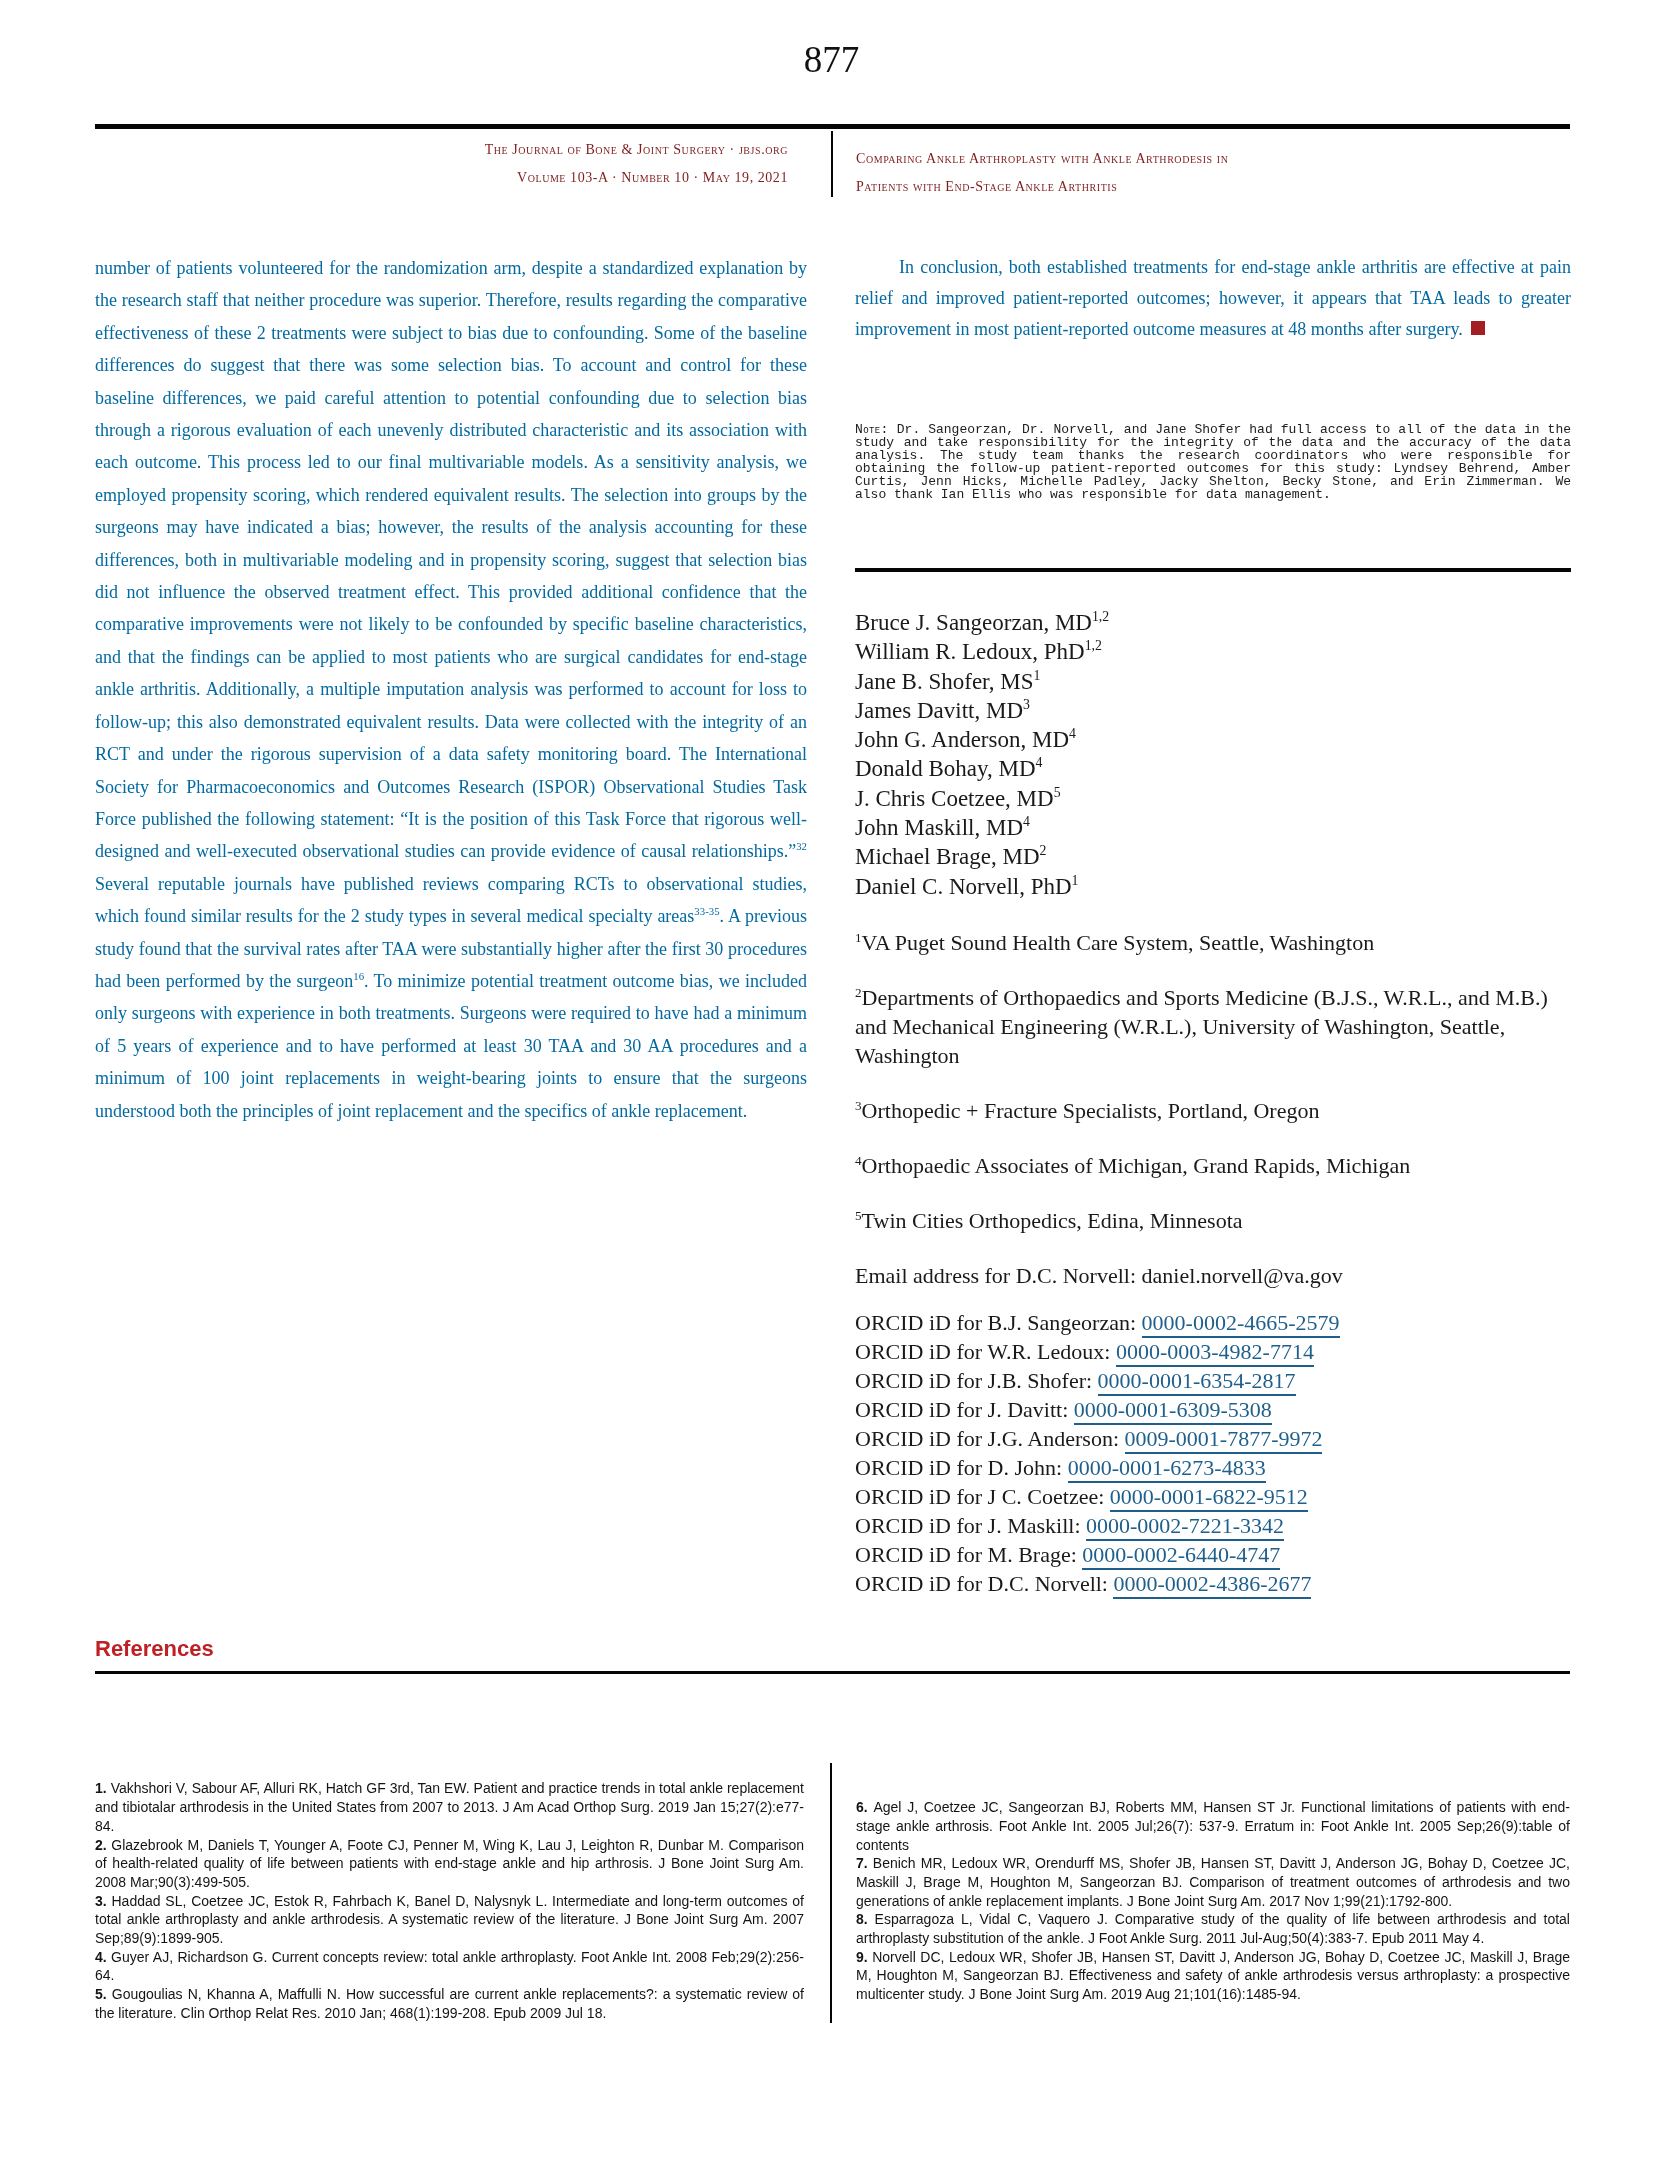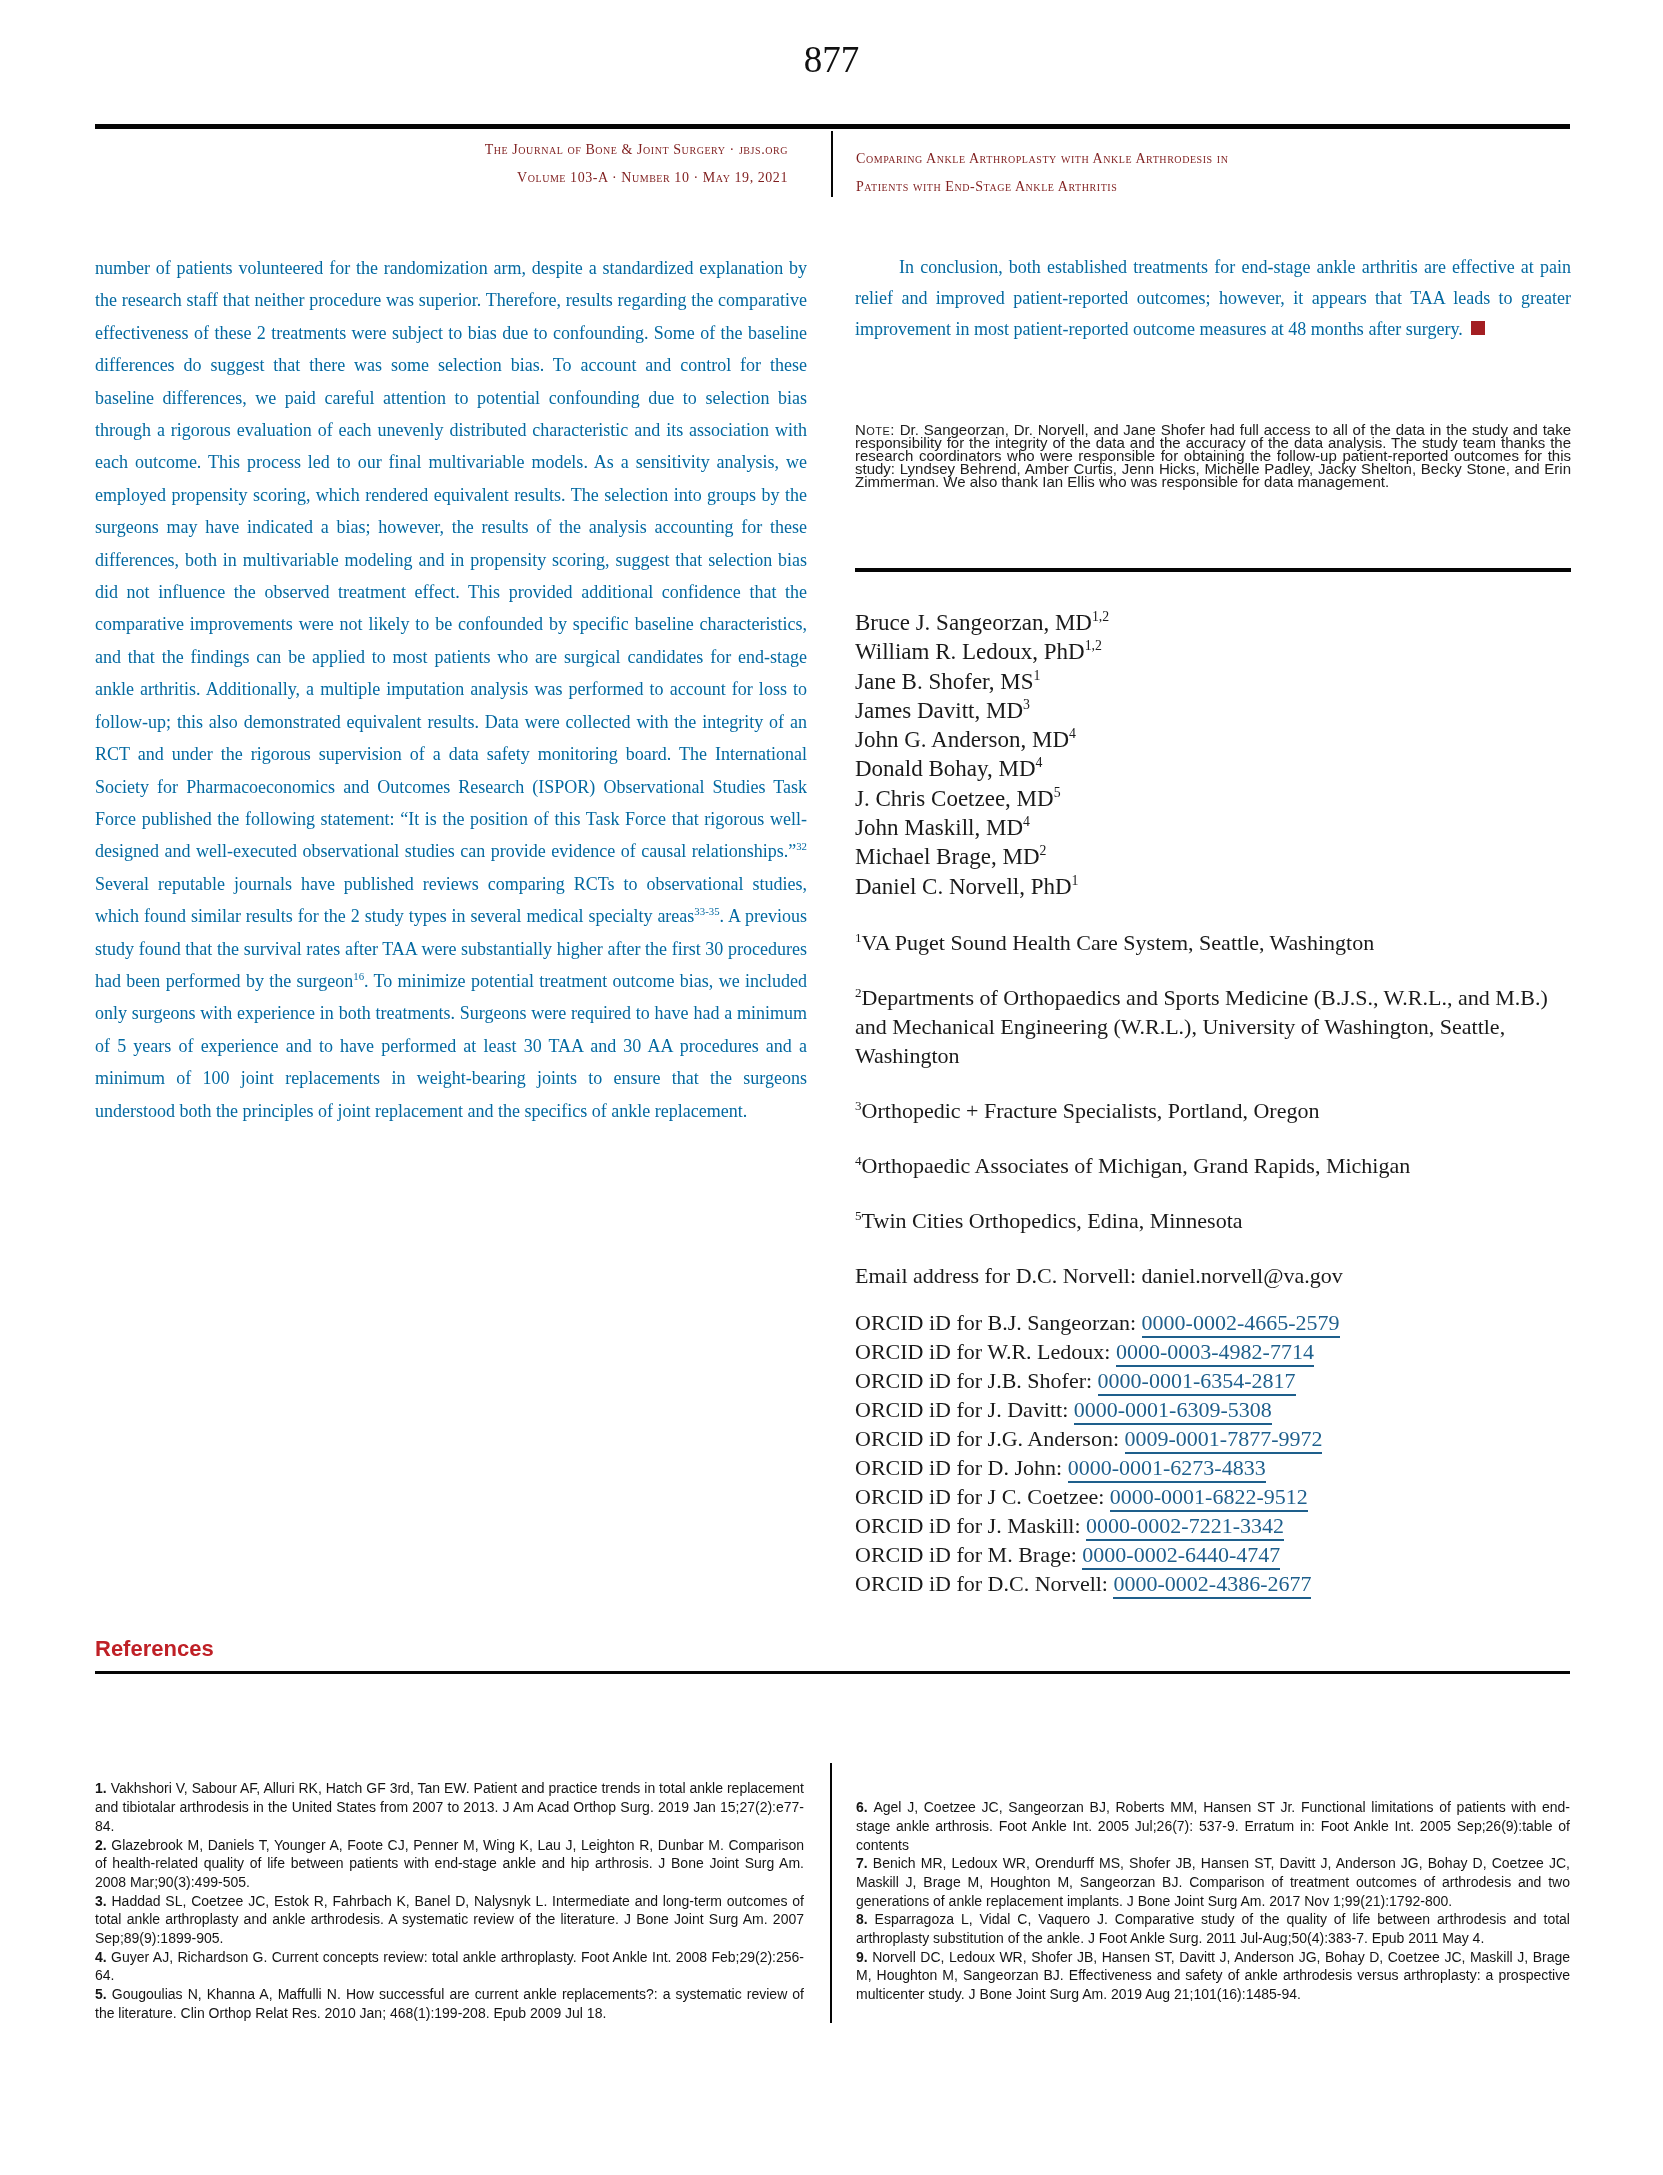--- a/index.html
+++ b/index.html
@@ -15,21 +15,21 @@
   .hdr-divider{top:131px;left:831px;width:2px;height:66px;background:#050505;}
   .hdr-right{top:136px;left:856px;width:700px;text-align:left;margin-top:9px;}
   .hdr-line{font-variant:small-caps;letter-spacing:.04em;font-size:14px;line-height:28px;color:#7f1d1d;}
   
   .col-left{top:252px;left:95px;width:712px;}
   .col-right{top:252px;left:855px;width:716px;}
   .bodytext{font-size:18px;line-height:32.4px;text-align:justify;color:#0369a1;}
   .conclusion{position:absolute;top:0;left:0;width:100%;line-height:31px;text-indent:44px;}
   .endsquare{display:inline-block;width:14px;height:14px;background:#a31e22;margin-left:8px;}
   .note{position:absolute;top:171px;left:0;width:100%;
-        font-family:Liberation Sans, sans-serif;font-size:15px;line-height:13px;
+        font-family:Liberation Mono, monospace;font-size:13px;line-height:13px;
         text-align:justify;color:#202020;}
   .note-label{font-variant:small-caps;letter-spacing:.03em;}
   .midrule{position:absolute;top:316px;left:0;width:100%;height:4px;background:#050505;}
   .authors{position:absolute;top:356px;left:0;width:100%;}
   .author-line{font-size:23px;line-height:29.3px;}
   .affils{position:absolute;top:676px;left:0;width:100%;}
   .affil{margin:0 0 26px 0;font-size:22px;line-height:29px;}
   .email-line{margin:0;font-size:22px;line-height:29px;}
   .orcid{position:absolute;top:1056px;left:0;width:100%;}
   .orcid-line{font-size:22px;line-height:29px;margin:0;}

